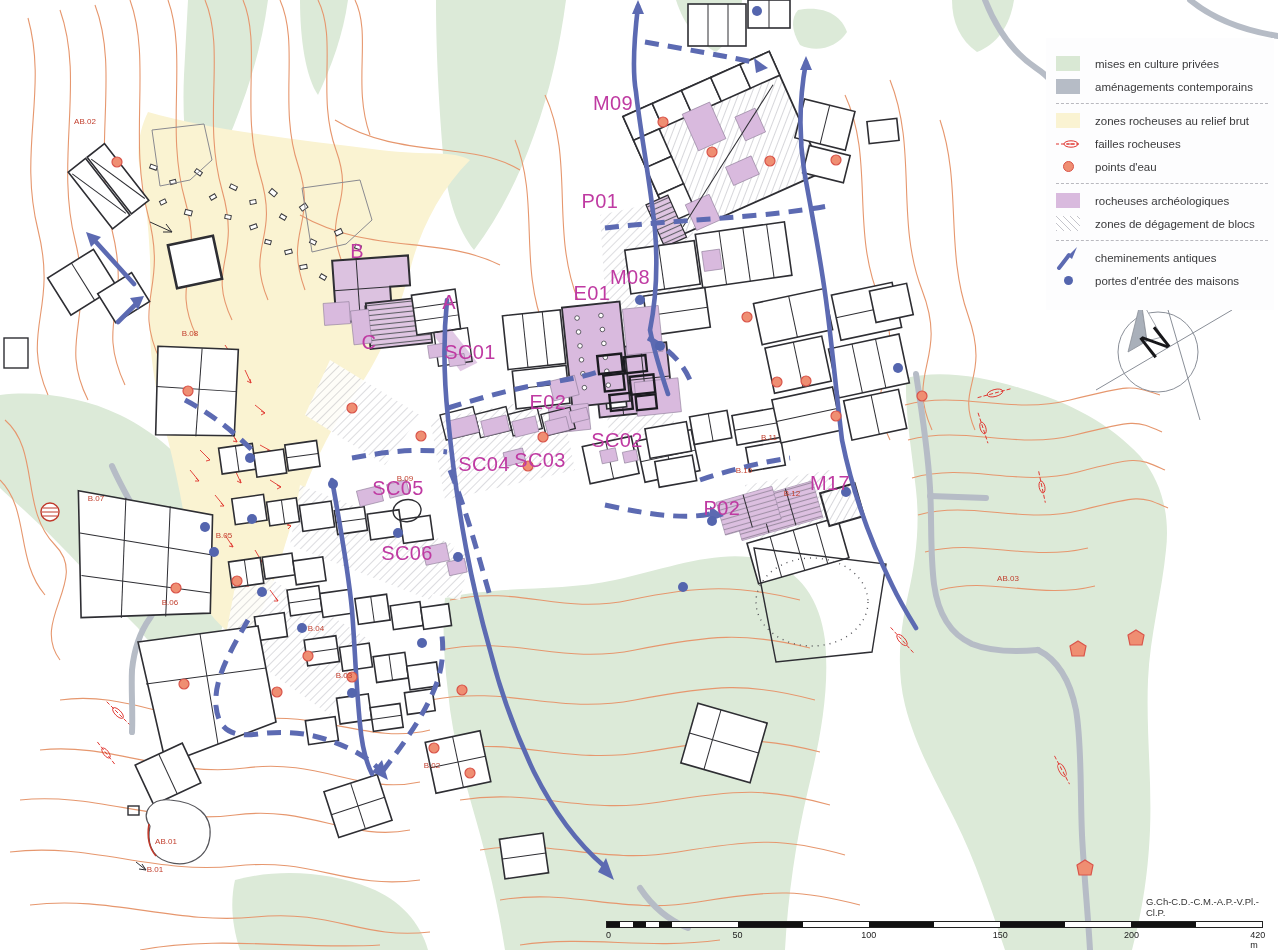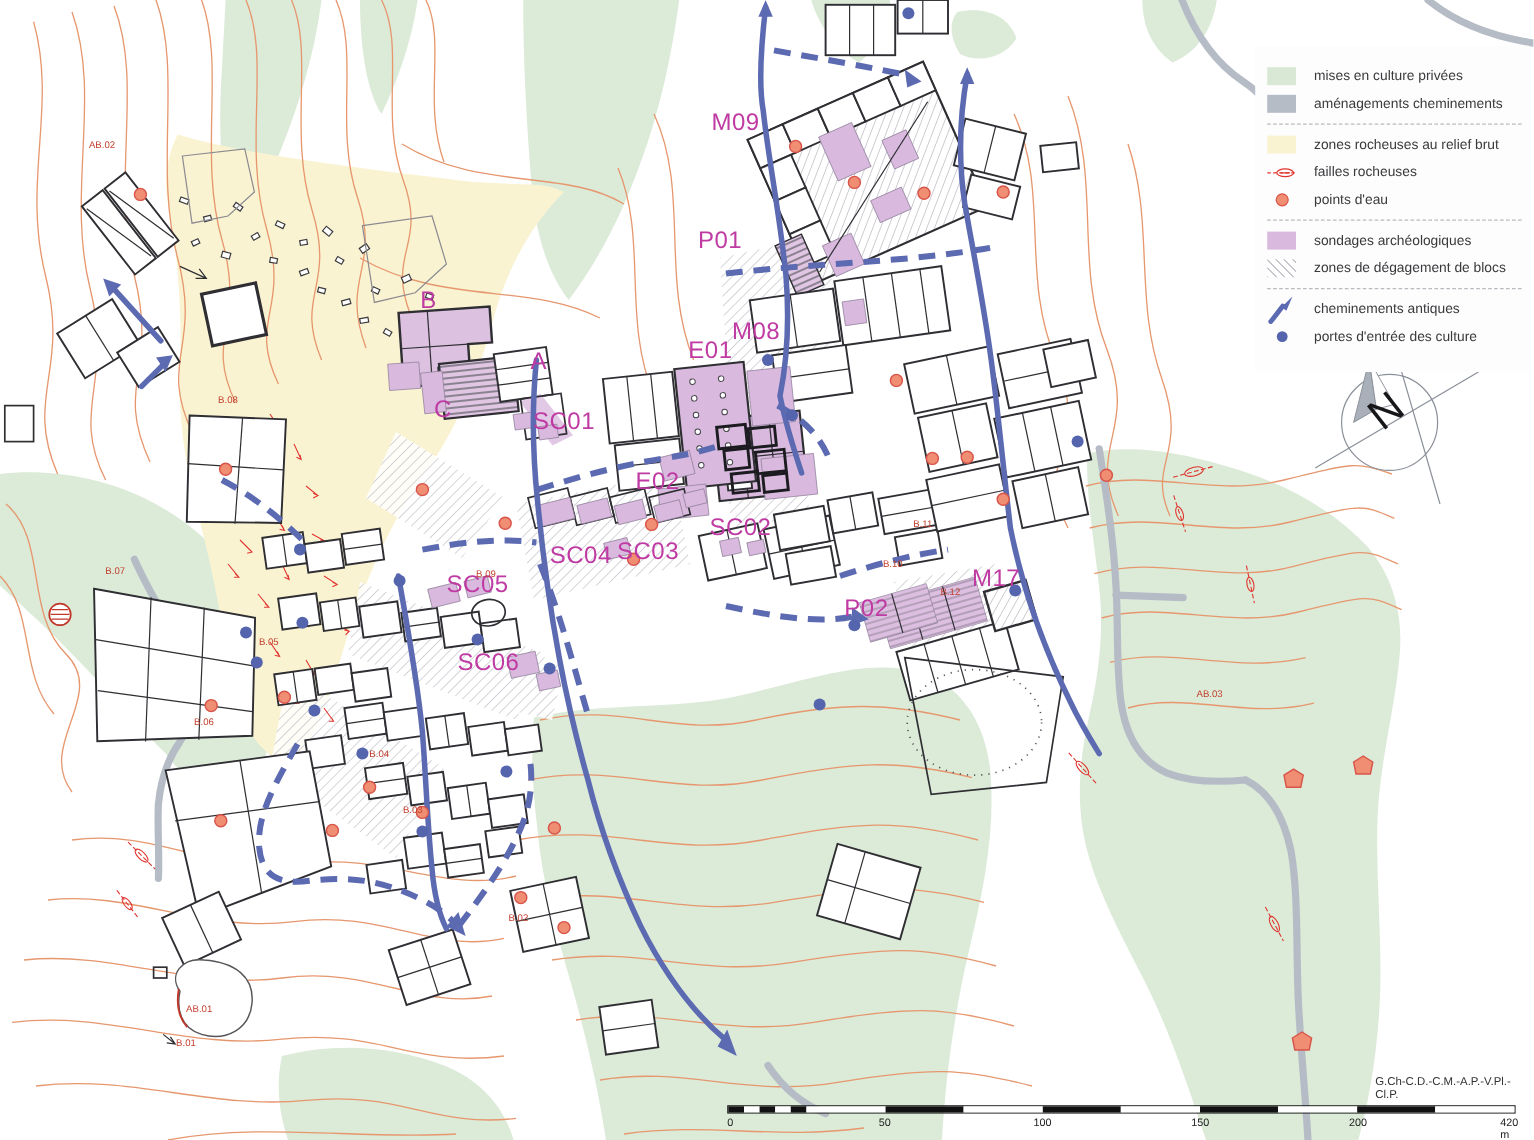--- a/index.html
+++ b/index.html
@@ -617,21 +617,21 @@
   <div class="lg-row">
     <span class="lg-sw">
           <span class="sw-box" style="background:#d9e8d4"></span>
         </span>
     <span>mises en culture privées</span>
   </div>
   <div class="lg-row">
     <span class="lg-sw">
           <span class="sw-box" style="background:#b6bcc6"></span>
         </span>
-    <span>aménagements cheminements</span>
+    <span>aménagements contemporains</span>
   </div>
   <div class="lg-div"></div>
   <div class="lg-row">
     <span class="lg-sw">
           <span class="sw-box" style="background:#faf3d2"></span>
         </span>
     <span>zones rocheuses au relief brut</span>
   </div>
   <div class="lg-row">
     <span class="lg-sw">
@@ -647,21 +647,21 @@
     <span class="lg-sw">
           <span class="sw-dot" style="background:#ef8e72;border:1px solid #d9544a"></span>
         </span>
     <span>points d'eau</span>
   </div>
   <div class="lg-div"></div>
   <div class="lg-row">
     <span class="lg-sw">
           <span class="sw-box" style="background:#d9bade"></span>
         </span>
-    <span>sondages archéologiques</span>
+    <span>rocheuses archéologiques</span>
   </div>
   <div class="lg-row">
     <span class="lg-sw">
           <span class="sw-box" style="background:repeating-linear-gradient(45deg,#c5c5cc 0 1px,#fff 1px 5px)"></span>
         </span>
     <span>zones de dégagement de blocs</span>
   </div>
   <div class="lg-div"></div>
   <div class="lg-row">
     <span class="lg-sw">
@@ -669,21 +669,21 @@
       <path d="M3,22 C7,17 10,13 13,9" stroke="#5c6ab2" stroke-width="4" fill="none" stroke-linecap="round"></path>
       <polygon points="12,10 21,1 16,13" fill="#5c6ab2"></polygon>
           </svg>
         </span>
     <span>cheminements antiques</span>
   </div>
   <div class="lg-row">
     <span class="lg-sw">
           <span class="sw-dot" style="background:#5465ae"></span>
         </span>
-    <span>portes d'entrée des culture</span>
+    <span>portes d'entrée des maisons</span>
   </div>
 </div>
 
 <span class="sector-label" style="left:613px;top:103px">M09</span>
 <span class="sector-label" style="left:600px;top:201px">P01</span>
 <span class="sector-label" style="left:630px;top:277px">M08</span>
 <span class="sector-label" style="left:592px;top:293px">E01</span>
 <span class="sector-label" style="left:548px;top:402px">E02</span>
 <span class="sector-label" style="left:470px;top:352px">SC01</span>
 <span class="sector-label" style="left:617px;top:440px">SC02</span>
@@ -692,21 +692,21 @@
 <span class="sector-label" style="left:398px;top:488px">SC05</span>
 <span class="sector-label" style="left:407px;top:553px">SC06</span>
 <span class="sector-label" style="left:449px;top:302px">A</span>
 <span class="sector-label" style="left:357px;top:251px">B</span>
 <span class="sector-label" style="left:369px;top:342px">C</span>
 <span class="sector-label" style="left:722px;top:508px">P02</span>
 <span class="sector-label" style="left:830px;top:483px">M17</span>
 
 <span class="feature-label" style="left:85px;top:121px">AB.02</span>
 <span class="feature-label" style="left:190px;top:333px">B.08</span>
-<span class="feature-label" style="left:96px;top:476px">B.07</span>
+<span class="feature-label" style="left:96px;top:498px">B.07</span>
 <span class="feature-label" style="left:224px;top:535px">B.05</span>
 <span class="feature-label" style="left:170px;top:602px">B.06</span>
 <span class="feature-label" style="left:405px;top:478px">B.09</span>
 <span class="feature-label" style="left:316px;top:628px">B.04</span>
 <span class="feature-label" style="left:344px;top:675px">B.03</span>
 <span class="feature-label" style="left:432px;top:765px">B.02</span>
 <span class="feature-label" style="left:166px;top:841px">AB.01</span>
 <span class="feature-label" style="left:155px;top:869px">B.01</span>
 <span class="feature-label" style="left:769px;top:437px">B.11</span>
 <span class="feature-label" style="left:744px;top:470px">B.10</span>

